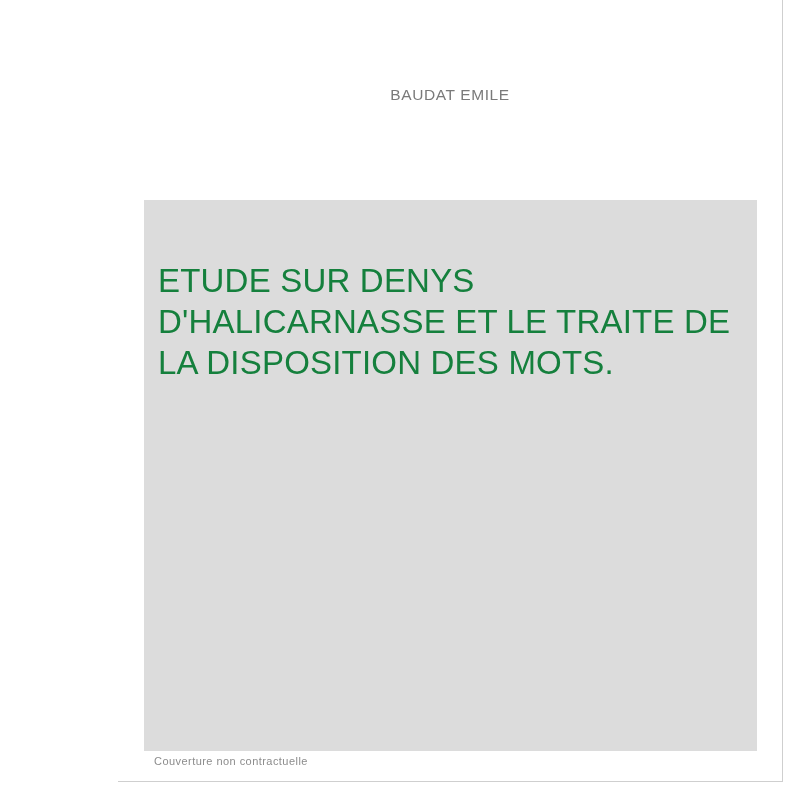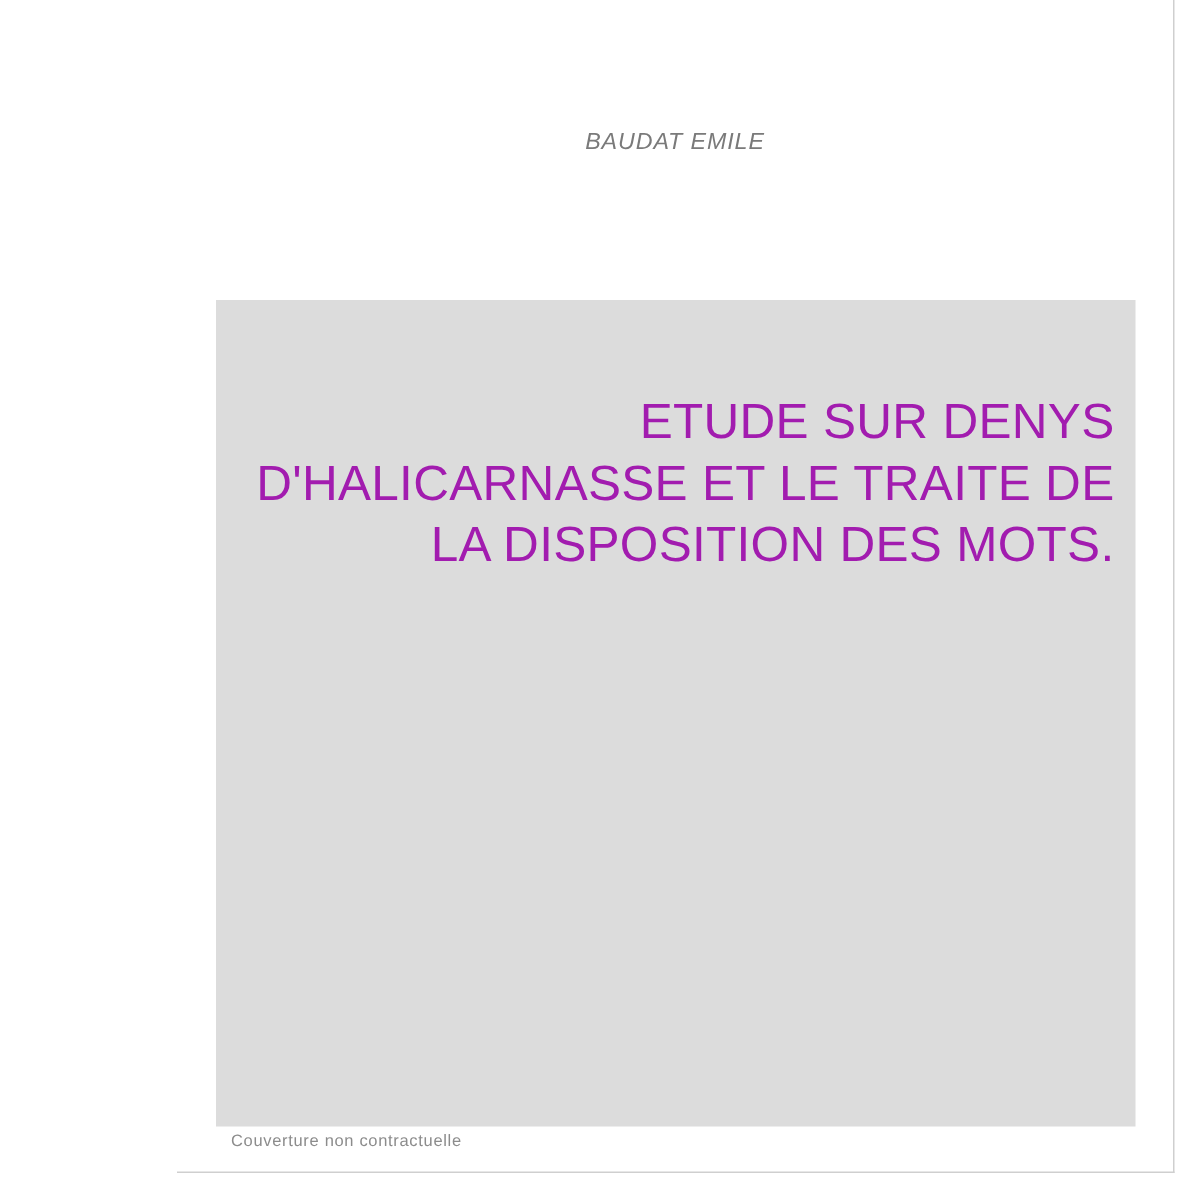--- a/index.html
+++ b/index.html
@@ -45,39 +45,38 @@
   .author {
     position: absolute;
     left: 0;
     right: 0;
     top: 86px;
     text-align: center;
     font-size: 15.5px;
     letter-spacing: 0.6px;
     color: #7a7a7a;
     font-weight: 400;
-    font-style: italic;
   }
 
   .title-panel {
     position: absolute;
     left: 26px;
     top: 200px;
     width: 613px;
     height: 551px;
     background: #dcdcdc;
   }
 
   .title-text {
     position: absolute;
     left: 0;
     right: 0;
     top: 60px;
-    text-align: right;
-    color: #a21caf;
+    text-align: left;
+    color: #15803d;
     font-size: 33px;
     line-height: 41px;
     letter-spacing: 0.2px;
     padding: 0 14px;
     box-sizing: border-box;
     font-weight: 400;
   }
 
   .footnote {
     position: absolute;

